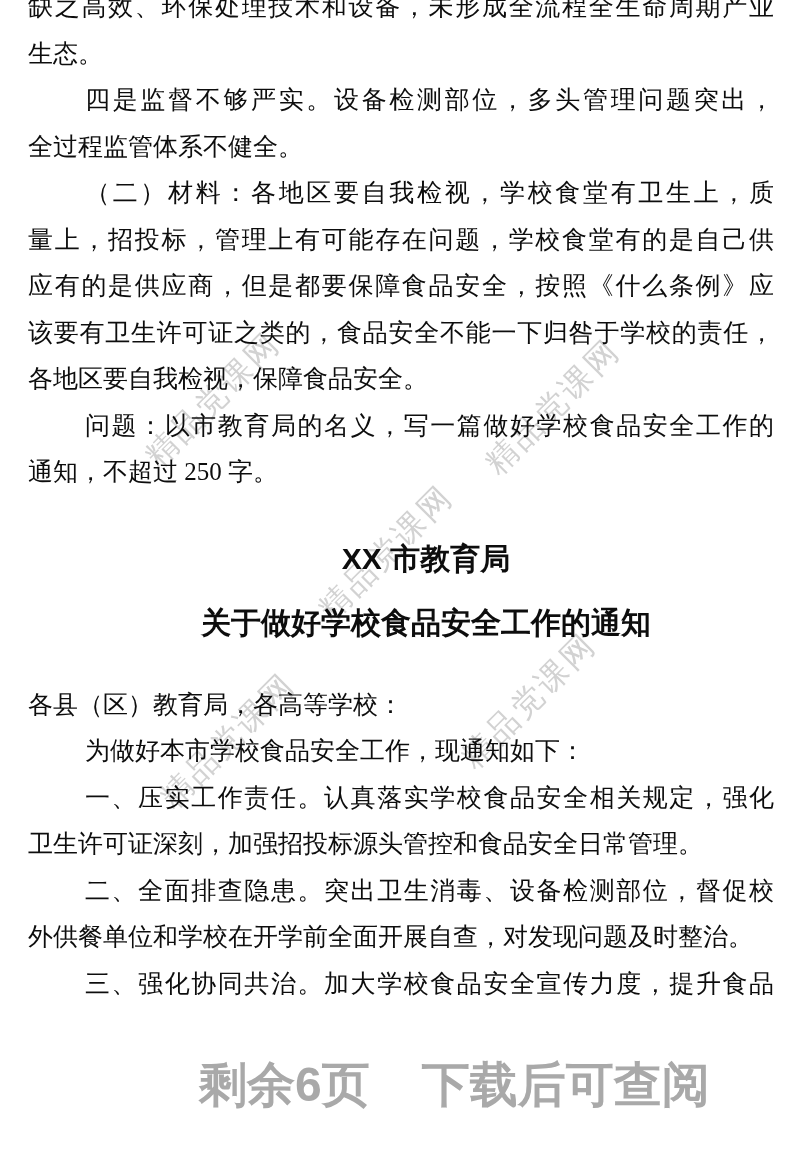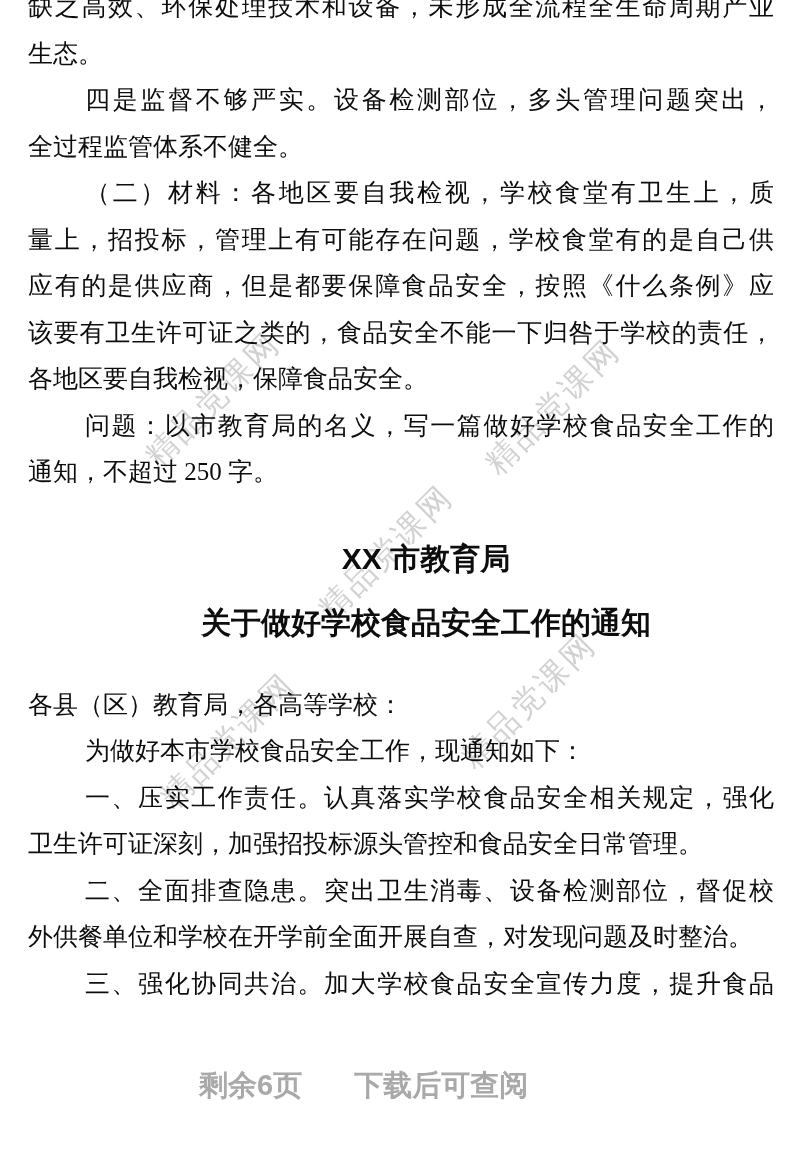--- a/index.html
+++ b/index.html
@@ -54,21 +54,21 @@
   
   .footer {
     position: absolute;
     left: 199px;
     top: 1062px;
     z-index: 2;
     display: flex;
     gap: 52px;
     font-family: "Liberation Sans", "DejaVu Sans", sans-serif;
     font-weight: 700;
-    font-size: 29px;
+    font-size: 48px;
     line-height: 46px;
     color: #a9a9a9;
     white-space: nowrap;
   }
 </style>
 </head>
 <body>
 
 <div class="page">
 

